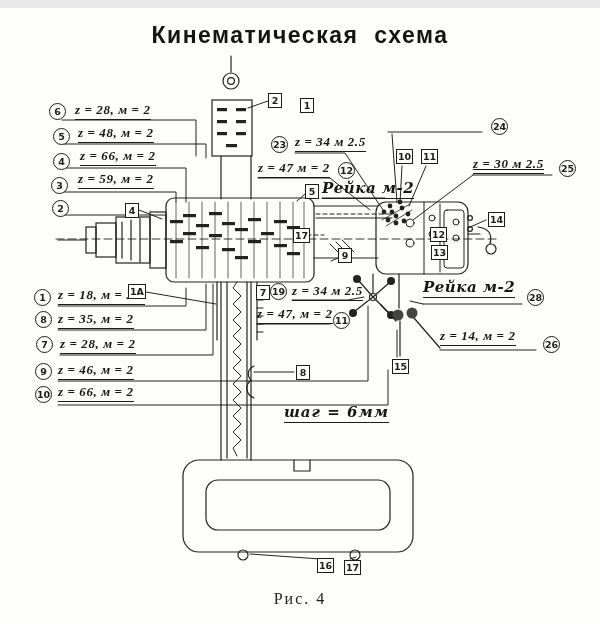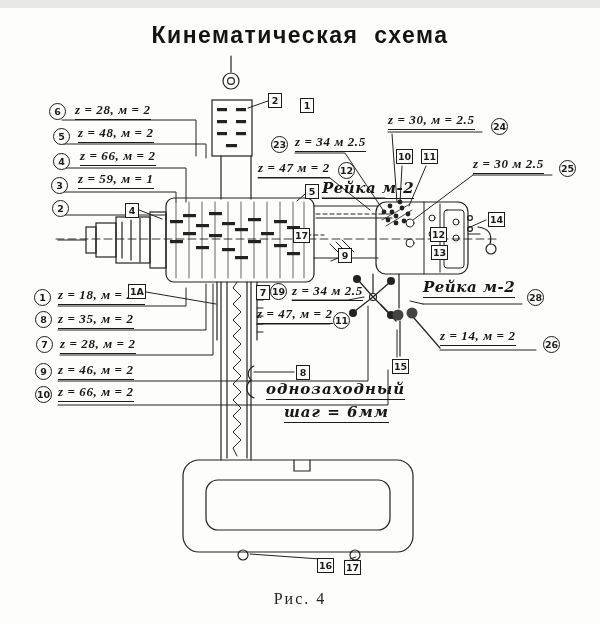--- a/index.html
+++ b/index.html
@@ -266,40 +266,39 @@
   </svg>
 
   <div id="labels">
       <div class="circle-label" style="left: 49px; top: 95px;">6</div>
       <div class="glabel-text underlined" style="left: 75px; top: 94px;">z = 28, м = 2</div>
       <div class="circle-label" style="left: 53px; top: 120px;">5</div>
       <div class="glabel-text underlined" style="left: 78px; top: 117px;">z = 48, м = 2</div>
       <div class="circle-label" style="left: 53px; top: 145px;">4</div>
       <div class="glabel-text underlined" style="left: 80px; top: 140px;">z = 66, м = 2</div>
       <div class="circle-label" style="left: 51px; top: 169px;">3</div>
-      <div class="glabel-text underlined" style="left: 78px; top: 163px;">z = 59, м = 1</div>
+      <div class="glabel-text underlined" style="left: 78px; top: 163px;">z = 59, м = 2</div>
       <div class="circle-label" style="left: 52px; top: 192px;">2</div>
       <div class="circle-label" style="left: 34px; top: 281px;">1</div>
       <div class="glabel-text underlined" style="left: 58px; top: 279px;">z = 18, м = 2.5</div>
       <div class="circle-label" style="left: 35px; top: 303px;">8</div>
       <div class="glabel-text underlined" style="left: 58px; top: 303px;">z = 35, м = 2</div>
       <div class="circle-label" style="left: 36px; top: 328px;">7</div>
       <div class="glabel-text underlined" style="left: 60px; top: 328px;">z = 28, м = 2</div>
       <div class="circle-label" style="left: 35px; top: 355px;">9</div>
       <div class="glabel-text underlined" style="left: 58px; top: 354px;">z = 46, м = 2</div>
       <div class="circle-label" style="left: 35px; top: 378px;">10</div>
       <div class="glabel-text underlined" style="left: 58px; top: 376px;">z = 66, м = 2</div>
       <div class="circle-label" style="left: 271px; top: 128px;">23</div>
       <div class="glabel-text underlined" style="left: 295px; top: 126px;">z = 34  м 2.5</div>
       <div class="circle-label" style="left: 338px; top: 154px;">12</div>
       <div class="glabel-text underlined" style="left: 258px; top: 152px;">z = 47  м = 2</div>
       <div class="circle-label" style="left: 491px; top: 110px;">24</div>
-      <div class="glabel-text underlined" style="left: 388px; top: 104px;">z = 30, м = 2.5</div>
       <div class="circle-label" style="left: 559px; top: 152px;">25</div>
-      <div class="glabel-text underlined" style="left: 473px; top: 148px;">z = 30  м 2.5</div>
+      <div class="glabel-text underlined" style="left: 473px; top: 148px; text-decoration: underline;">z = 30  м 2.5</div>
       <div class="glabel-text script-text underlined" style="left: 322px; top: 171px;">Рейка м-2</div>
       <div class="circle-label" style="left: 270px; top: 275px;">19</div>
       <div class="glabel-text underlined" style="left: 292px; top: 275px;">z = 34  м 2.5</div>
       <div class="circle-label" style="left: 333px; top: 304px;">11</div>
       <div class="glabel-text underlined" style="left: 257px; top: 298px;">z = 47, м = 2</div>
       <div class="circle-label" style="left: 527px; top: 281px;">28</div>
       <div class="glabel-text script-text underlined" style="left: 423px; top: 270px;">Рейка м-2</div>
       <div class="circle-label" style="left: 543px; top: 328px;">26</div>
       <div class="glabel-text underlined" style="left: 440px; top: 320px;">z = 14, м = 2</div>
       <div class="box-label" style="left: 268px; top: 85px;">2</div>
@@ -314,17 +313,16 @@
       <div class="box-label" style="left: 431px; top: 237px;">13</div>
       <div class="box-label" style="left: 293px; top: 220px;">17</div>
       <div class="box-label" style="left: 338px; top: 240px;">9</div>
       <div class="box-label" style="left: 256px; top: 277px;">7</div>
       <div class="box-label" style="left: 296px; top: 357px;">8</div>
       <div class="box-label" style="left: 392px; top: 351px;">15</div>
       <div class="box-label" style="left: 317px; top: 550px;">16</div>
       <div class="box-label" style="left: 344px; top: 552px;">17</div>
     </div>
 
-  <div class="note-line" style="left:266px;top:372px">однозаходный</div>
   <div class="note-line" style="left:284px;top:395px">шаг = 6мм</div>
 
   <div class="caption">Рис. 4</div>
 </div>
 
 </body></html>

